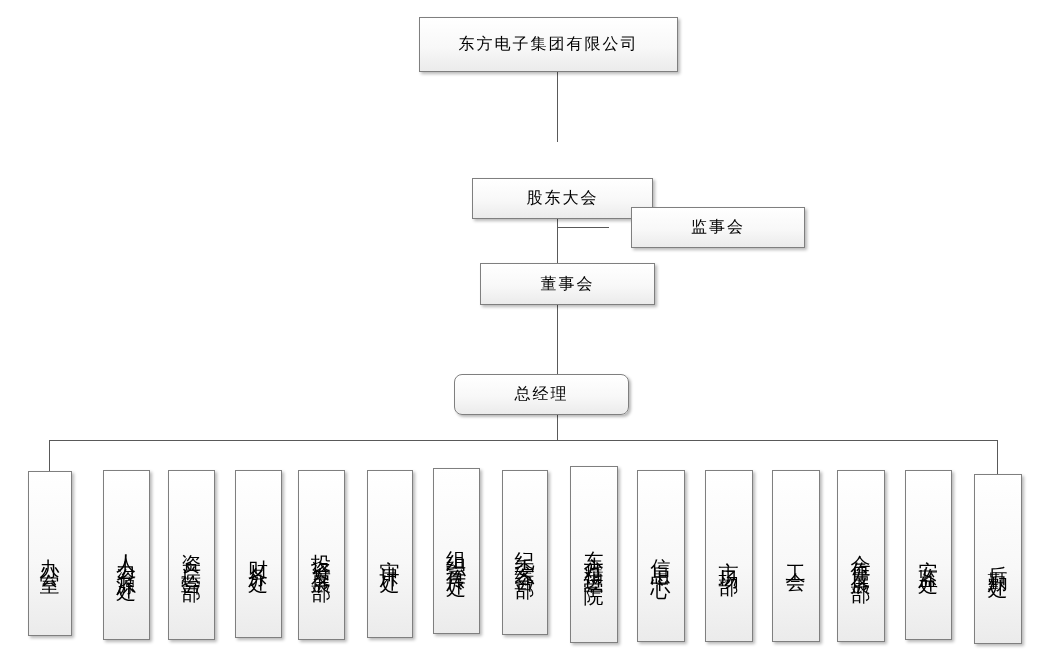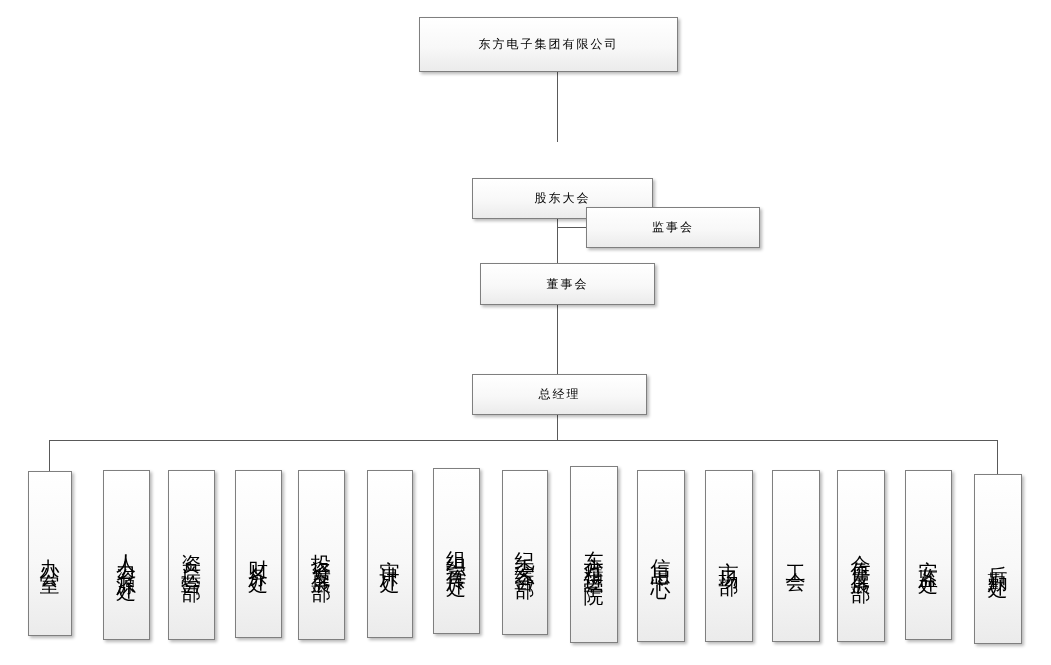--- a/index.html
+++ b/index.html
@@ -29,21 +29,21 @@
     box-sizing: border-box;
     border: 1px solid #7f7f7f;
     background: linear-gradient(180deg, #ffffff 0%, #f8f8f8 55%, #ebebeb 100%);
     box-shadow: 2px 2px 3px rgba(0,0,0,0.28);
     display: flex;
     align-items: center;
     justify-content: center;
     color: #000000;
   }
   .node.h {
-    font-size: 12px;
+    font-size: 16px;
     letter-spacing: 2px;
     white-space: nowrap;
   }
   .node.v span.vtext {
     writing-mode: vertical-lr;
     text-orientation: upright;
     font-size: 20px;
     letter-spacing: 7px;
     line-height: 1;
     white-space: nowrap;
@@ -64,29 +64,29 @@
   <div class="vline" style="left:997px; top:440px; height:34px;"></div>
 
   <div class="node h" style="left:419px; top:17px; width:259px; height:55px;">
     <span>东方电子集团有限公司</span>
   </div>
 
   <div class="node h" style="left:472px; top:142px; width:181px; height:41px;margin-top:36px;">
     <span>股东大会</span>
   </div>
 
-  <div class="node h" style="left:586px; top:207px; width:174px; height:41px;">
+  <div class="node h" style="left:631px; top:207px; width:174px; height:41px;">
     <span>监事会</span>
   </div>
 
   <div class="node h" style="left:480px; top:263px; width:175px; height:42px;">
     <span>董事会</span>
   </div>
 
-  <div class="node h" style="left:472px; top:374px; width:175px; height:41px;">
+  <div class="node h" style="left:454px; top:374px; width:175px; height:41px;border-radius:8px;">
     <span>总经理</span>
   </div>
 
   <div class="node v" style="left:28px; top:471px; width:44px; height:165px;">
     <span class="vtext">办公室</span>
   </div>
 
   <div class="node v" style="left:103px; top:470px; width:47px; height:170px;">
     <span class="vtext">人力资源处</span>
   </div>

